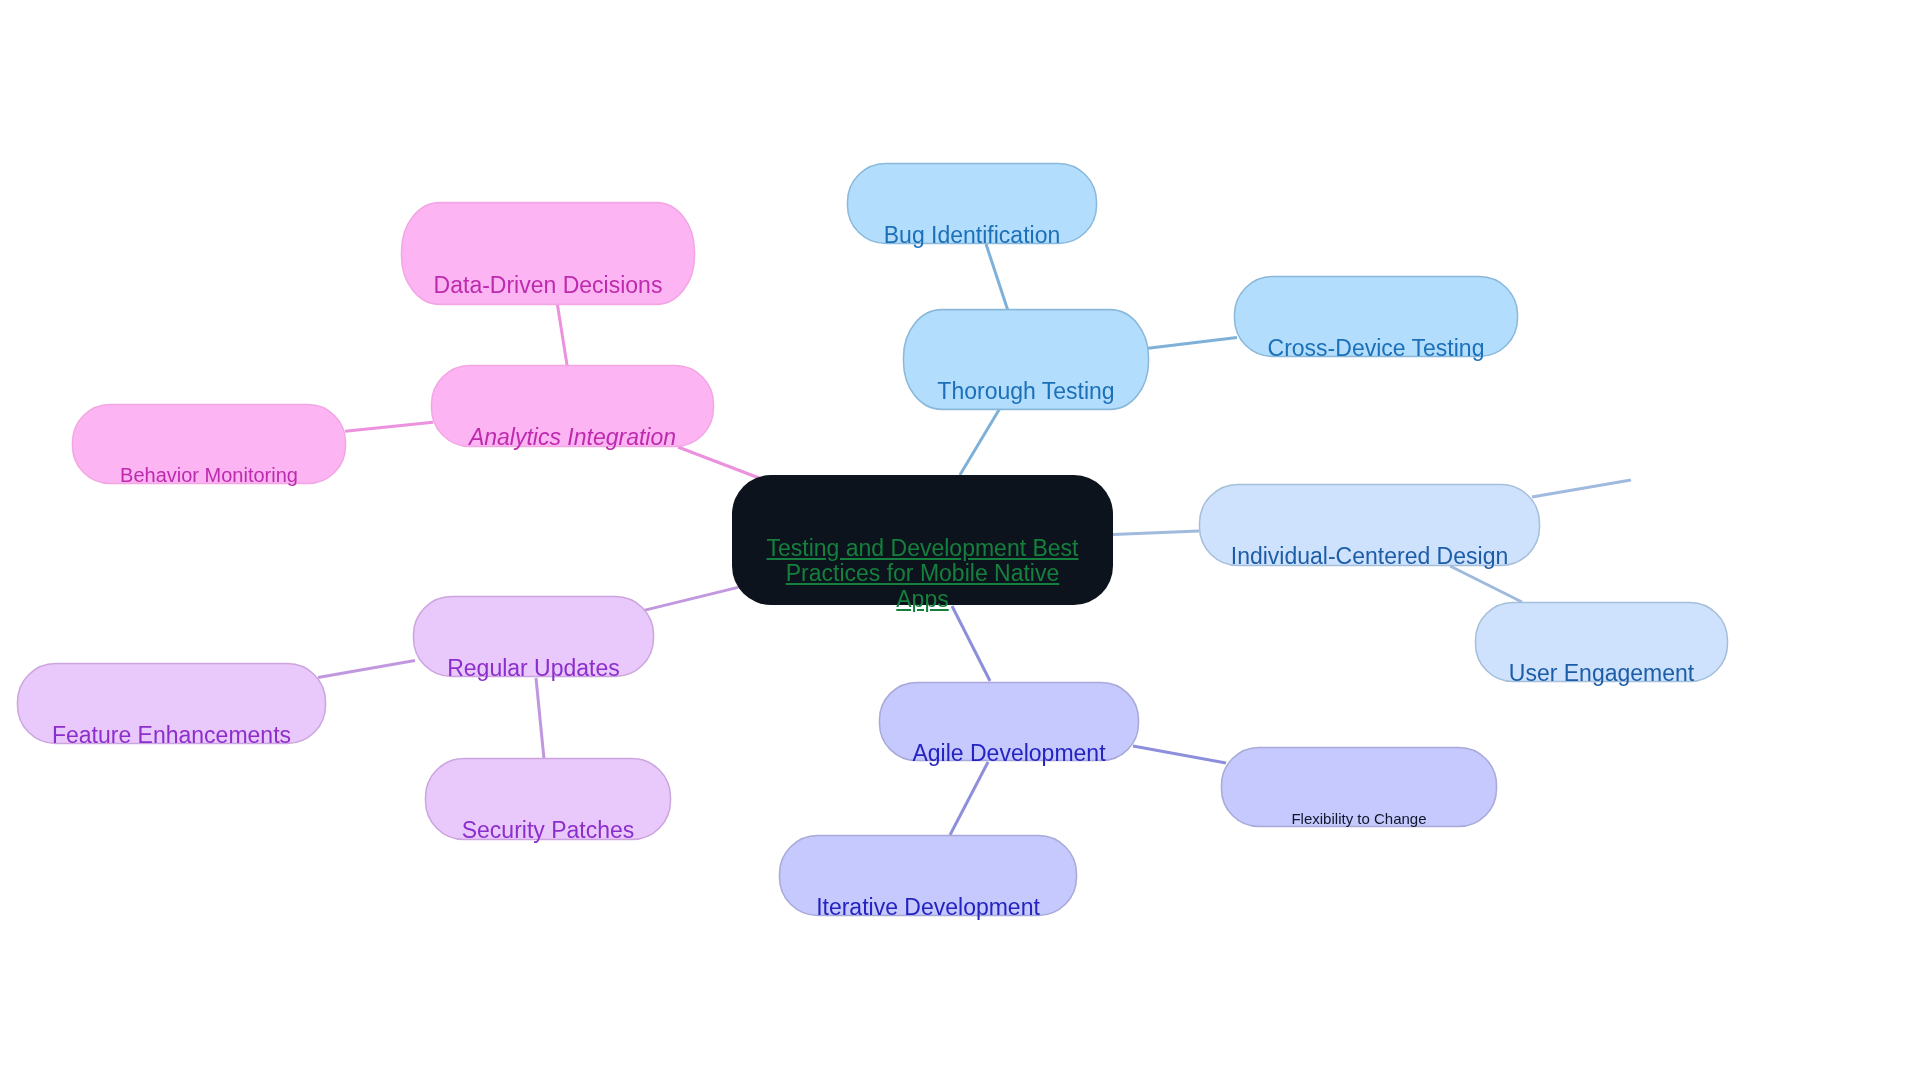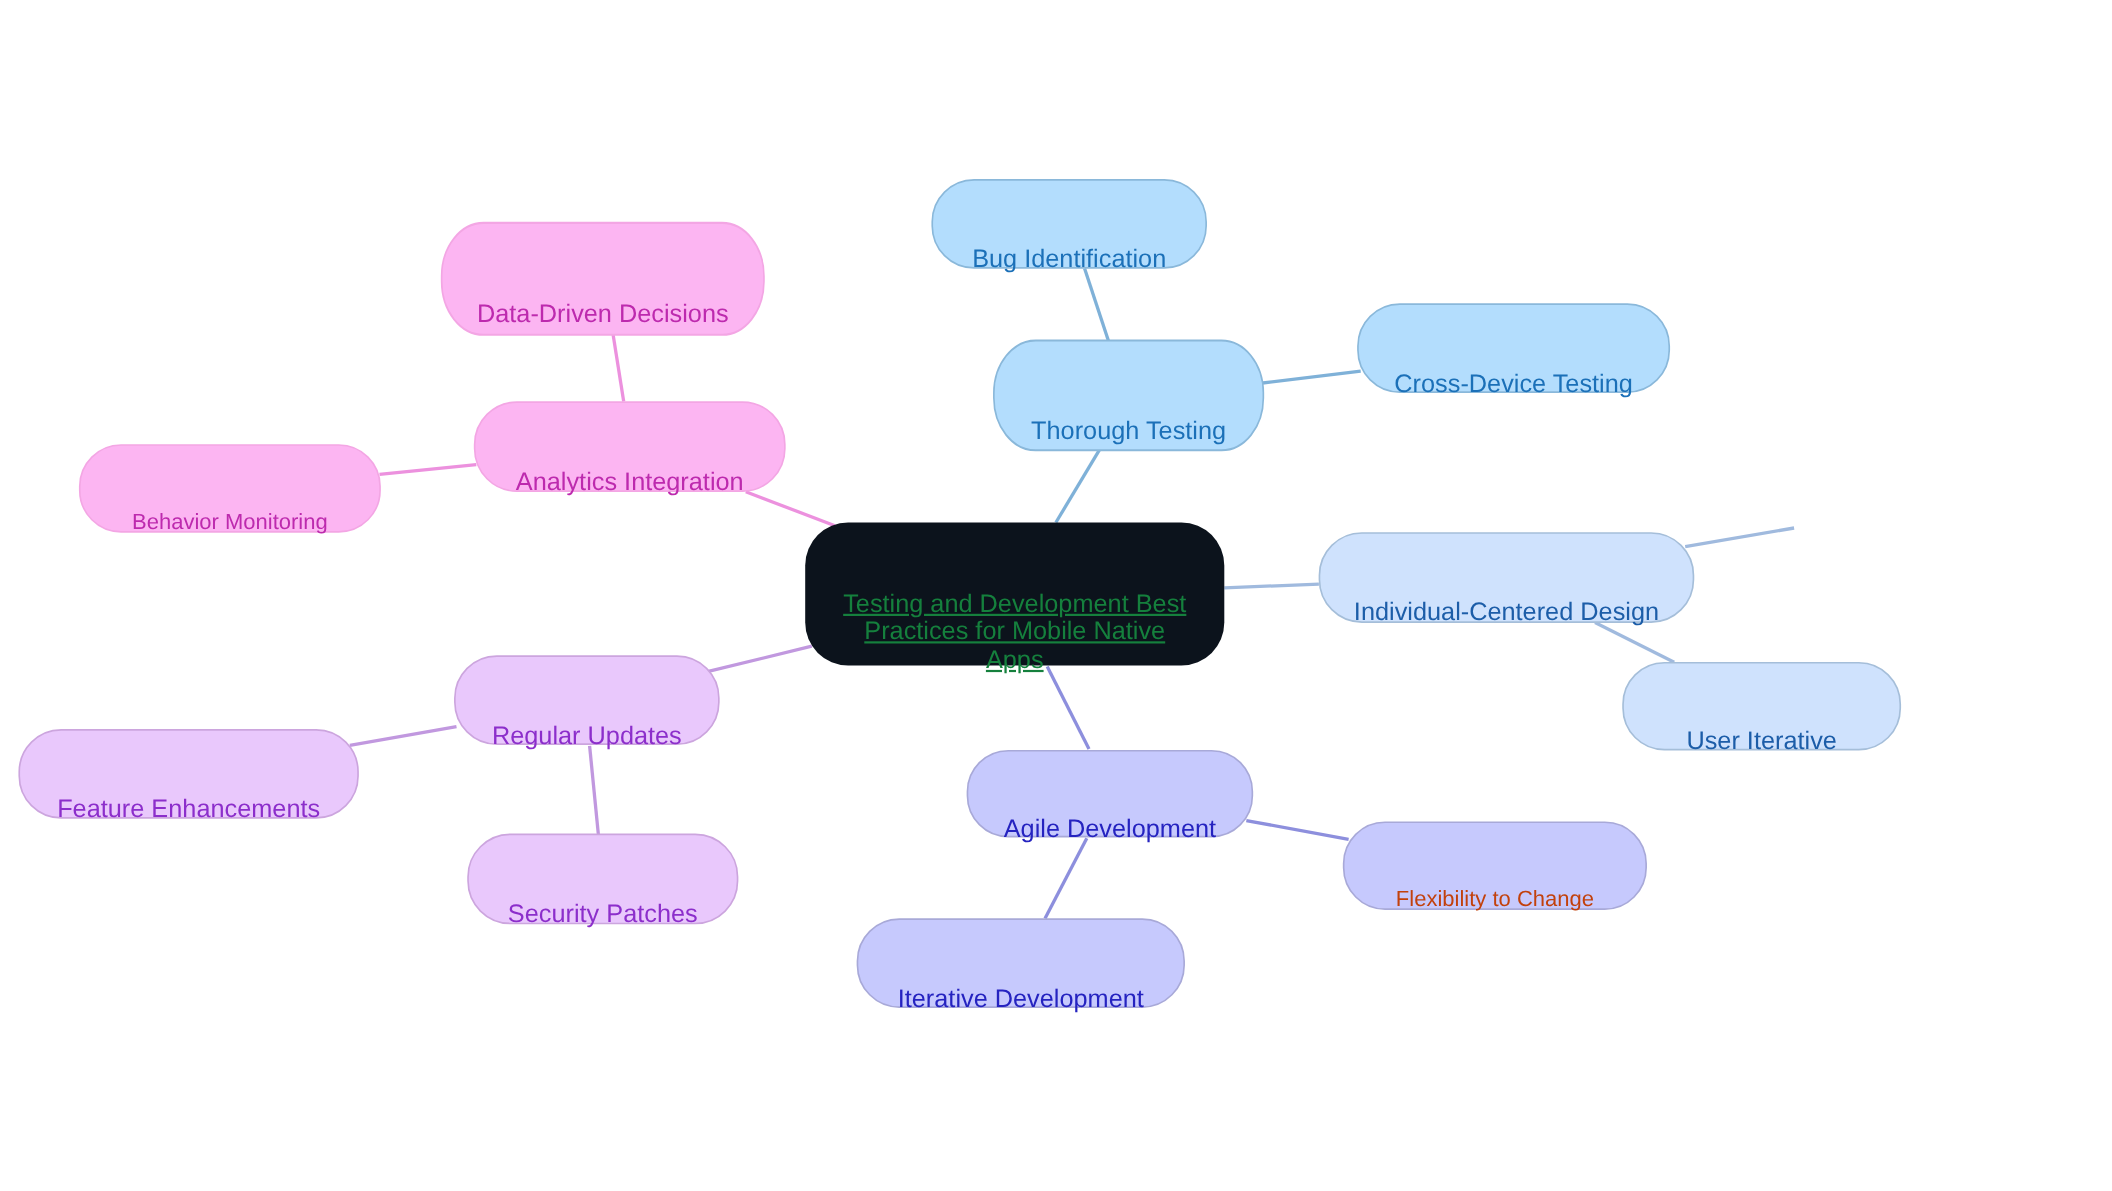--- a/index.html
+++ b/index.html
@@ -88,39 +88,39 @@
     <div class="mm-label" style="color: rgb(28, 93, 168); font-size: 23px; line-height: 25.5px;">Individual-Centered Design</div>
   </div>
 
 
   <div class="mm-node" style="left: 1475px; top: 602px; width: 253px; height: 80px;">
     <div class="shape">
         <svg xmlns="http://www.w3.org/2000/svg" preserveAspectRatio="none" viewBox="0 0 253 80">
           <rect x="0.5" y="0.5" width="252" height="79" rx="37.6" ry="37.6" fill="#cfe2fd" stroke="#a5bed9" stroke-width="1.5"></rect>
         </svg>
       </div>
-    <div class="mm-label" style="color: rgb(28, 93, 168); font-size: 23px; line-height: 25.5px;">User Iterative</div>
+    <div class="mm-label" style="color: rgb(28, 93, 168); font-size: 23px; line-height: 25.5px;">User Engagement</div>
   </div>
 
   <div class="mm-node" style="left: 879px; top: 682px; width: 260px; height: 79px;">
     <div class="shape">
         <svg xmlns="http://www.w3.org/2000/svg" preserveAspectRatio="none" viewBox="0 0 260 79">
           <rect x="0.5" y="0.5" width="259" height="78" rx="37.1" ry="37.1" fill="#c6c9fd" stroke="#a8a9d8" stroke-width="1.5"></rect>
         </svg>
       </div>
     <div class="mm-label" style="color: rgb(37, 35, 192); font-size: 23px; line-height: 25.5px;">Agile Development</div>
   </div>
 
   <div class="mm-node" style="left: 1221px; top: 747px; width: 276px; height: 80px;">
     <div class="shape">
         <svg xmlns="http://www.w3.org/2000/svg" preserveAspectRatio="none" viewBox="0 0 276 80">
           <rect x="0.5" y="0.5" width="275" height="79" rx="37.6" ry="37.6" fill="#c6c9fd" stroke="#a8a9d8" stroke-width="1.5"></rect>
         </svg>
       </div>
-    <div class="mm-label" style="color: #c2410c; font-size: 20px; line-height: 25.5px;">Flexibility to Change</div>
+    <div class="mm-label" style="color: #0f172a; font-size: 15px; line-height: 25.5px;">Flexibility to Change</div>
   </div>
 
   <div class="mm-node" style="left: 779px; top: 835px; width: 298px; height: 81px;">
     <div class="shape">
         <svg xmlns="http://www.w3.org/2000/svg" preserveAspectRatio="none" viewBox="0 0 298 81">
           <rect x="0.5" y="0.5" width="297" height="80" rx="38.1" ry="38.1" fill="#c6c9fd" stroke="#a8a9d8" stroke-width="1.5"></rect>
         </svg>
       </div>
     <div class="mm-label" style="color: rgb(37, 35, 192); font-size: 23px; line-height: 25.5px;">Iterative Development</div>
   </div>
@@ -151,21 +151,21 @@
       </div>
     <div class="mm-label" style="color: rgb(140, 46, 203); font-size: 23px; line-height: 25.5px;">Security Patches</div>
   </div>
 
   <div class="mm-node" style="left: 431px; top: 365px; width: 283px; height: 82px;">
     <div class="shape">
         <svg xmlns="http://www.w3.org/2000/svg" preserveAspectRatio="none" viewBox="0 0 283 82">
           <rect x="0.5" y="0.5" width="282" height="81" rx="38.5" ry="38.5" fill="#fcb5f2" stroke="#f3a6e4" stroke-width="1.5"></rect>
         </svg>
       </div>
-    <div class="mm-label" style="color: rgb(189, 42, 174); font-size: 23px; line-height: 25.5px;">Analytics Integration</div>
+    <div class="mm-label" style="color: rgb(189, 42, 174); font-size: 23px; line-height: 25.5px; font-style: italic;">Analytics Integration</div>
   </div>
 
   <div class="mm-node" style="left: 401px; top: 202px; width: 294px; height: 103px;">
     <div class="shape">
         <svg xmlns="http://www.w3.org/2000/svg" preserveAspectRatio="none" viewBox="0 0 294 81">
           <rect x="0.5" y="0.5" width="293" height="80" rx="38.1" ry="38.1" fill="#fcb5f2" stroke="#f3a6e4" stroke-width="1.5"></rect>
         </svg>
       </div>
     <div class="mm-label" style="color: rgb(189, 42, 174); font-size: 23px; line-height: 25.5px;">Data-Driven Decisions</div>
   </div>

